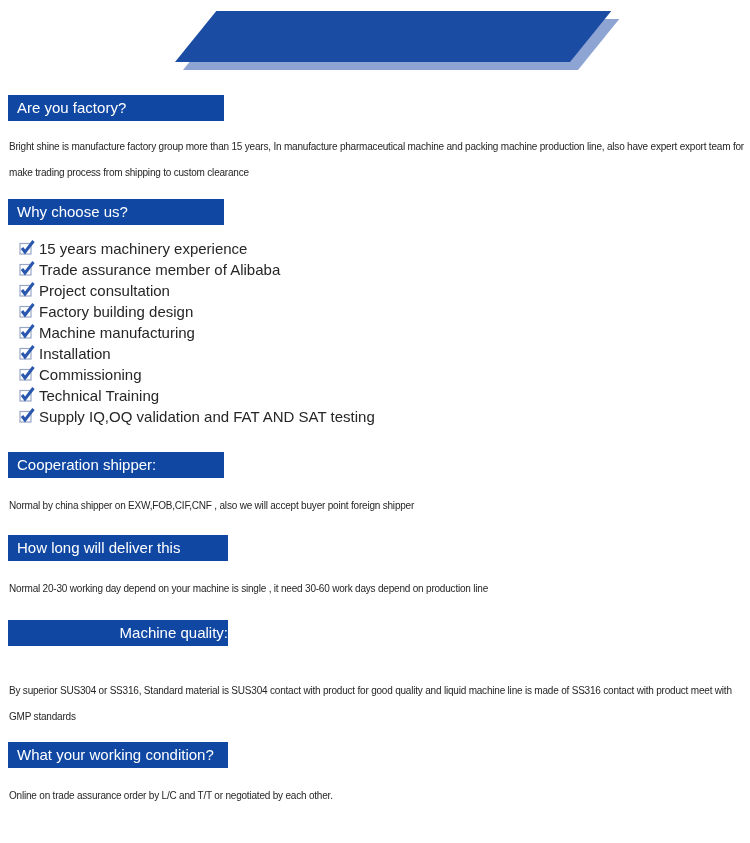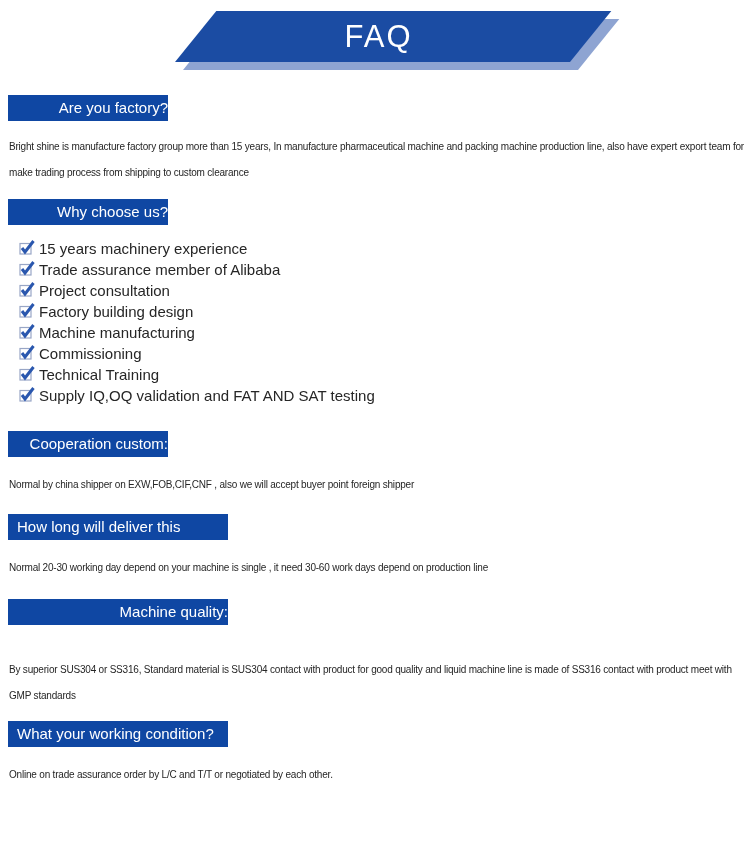--- a/index.html
+++ b/index.html
@@ -22,21 +22,21 @@
     position:absolute;left:160px;top:11px;width:437px;height:51px;
     display:flex;align-items:center;justify-content:center;
     color:#ffffff;font-size:31px;letter-spacing:2px;
   }
   
   .sec-heading{
     margin-left:8px;height:26px;line-height:26px;
     background:#0F47A3;color:#ffffff;font-size:15px;
     padding-left:9px;box-sizing:border-box;
   }
-  .w-narrow{width:160px;text-align:right;}
+  .w-narrow{width:216px;}
   .w-wide{width:220px;}
   .mt-h1{margin-top:25px;}
   .mt-h2{margin-top:13px;}
   .mt-h3{margin-top:25px;}
   .mt-h4{margin-top:16px;}
   .mt-h5{margin-top:18px;text-align:right;}
   .mt-h6{margin-top:12px;}
   
   .sec-body{
     margin:13px 8px 0 9px;width:736px;
@@ -58,21 +58,20 @@
     width:17px;height:17px;margin-right:3px;flex:0 0 auto;
     position:relative;top:-1px;
   }
 </style>
 </head>
 <body>
 
 <div class="banner">
   <div class="banner-shadow"></div>
   <div class="banner-main"></div>
-  <div class="banner-title">FAQ</div>
 </div>
 
 <div class="sec-heading w-narrow mt-h1">Are you factory?</div>
 <p class="sec-body">Bright shine is manufacture factory group more than 15 years, In manufacture pharmaceutical machine and packing machine production line, also have expert export team for make trading process from shipping to custom clearance</p>
 
 <div class="sec-heading w-narrow mt-h2">Why choose us?</div>
 <ul class="checklist">
   <li>
     <svg class="check-icon" viewBox="0 0 17 17">
       <rect x="1" y="4.5" width="11" height="10.5" fill="none" stroke="#98A6C6" stroke-width="1.2"></rect>
@@ -106,39 +105,46 @@
       <rect x="1" y="4.5" width="11" height="10.5" fill="none" stroke="#98A6C6" stroke-width="1.2"></rect>
       <path d="M3 9 L6 13 L14.5 2" stroke="#2A57AE" stroke-width="3" fill="none"></path>
     </svg>
     <span>Machine manufacturing</span>
   </li>
   <li>
     <svg class="check-icon" viewBox="0 0 17 17">
       <rect x="1" y="4.5" width="11" height="10.5" fill="none" stroke="#98A6C6" stroke-width="1.2"></rect>
       <path d="M3 9 L6 13 L14.5 2" stroke="#2A57AE" stroke-width="3" fill="none"></path>
     </svg>
+    <span>Installation</span>
+  </li>
+  <li>
+    <svg class="check-icon" viewBox="0 0 17 17">
+      <rect x="1" y="4.5" width="11" height="10.5" fill="none" stroke="#98A6C6" stroke-width="1.2"></rect>
+      <path d="M3 9 L6 13 L14.5 2" stroke="#2A57AE" stroke-width="3" fill="none"></path>
+    </svg>
     <span>Commissioning</span>
   </li>
   <li>
     <svg class="check-icon" viewBox="0 0 17 17">
       <rect x="1" y="4.5" width="11" height="10.5" fill="none" stroke="#98A6C6" stroke-width="1.2"></rect>
       <path d="M3 9 L6 13 L14.5 2" stroke="#2A57AE" stroke-width="3" fill="none"></path>
     </svg>
     <span>Technical Training</span>
   </li>
   <li>
     <svg class="check-icon" viewBox="0 0 17 17">
       <rect x="1" y="4.5" width="11" height="10.5" fill="none" stroke="#98A6C6" stroke-width="1.2"></rect>
       <path d="M3 9 L6 13 L14.5 2" stroke="#2A57AE" stroke-width="3" fill="none"></path>
     </svg>
     <span>Supply IQ,OQ validation and FAT AND SAT testing</span>
   </li>
 </ul>
 
-<div class="sec-heading w-narrow mt-h3">Cooperation custom:</div>
+<div class="sec-heading w-narrow mt-h3">Cooperation shipper:</div>
 <p class="sec-body mt-p2">Normal by china shipper on EXW,FOB,CIF,CNF , also we will accept buyer point foreign shipper</p>
 
 <div class="sec-heading w-wide mt-h4">How long will deliver this goods?</div>
 <p class="sec-body mt-p3">Normal 20-30 working day depend on your machine is single , it need 30-60 work days depend on production line</p>
 
 <div class="sec-heading w-wide mt-h5">Machine quality:</div>
 <p class="sec-body mt-p4">By superior SUS304 or SS316, Standard material is SUS304 contact with product for good quality and  liquid machine line is made of SS316 contact with product meet with GMP standards</p>
 
 <div class="sec-heading w-wide mt-h6">What your working condition?</div>
 <p class="sec-body mt-p5">Online on trade assurance order by L/C and T/T or negotiated by each other.</p>

